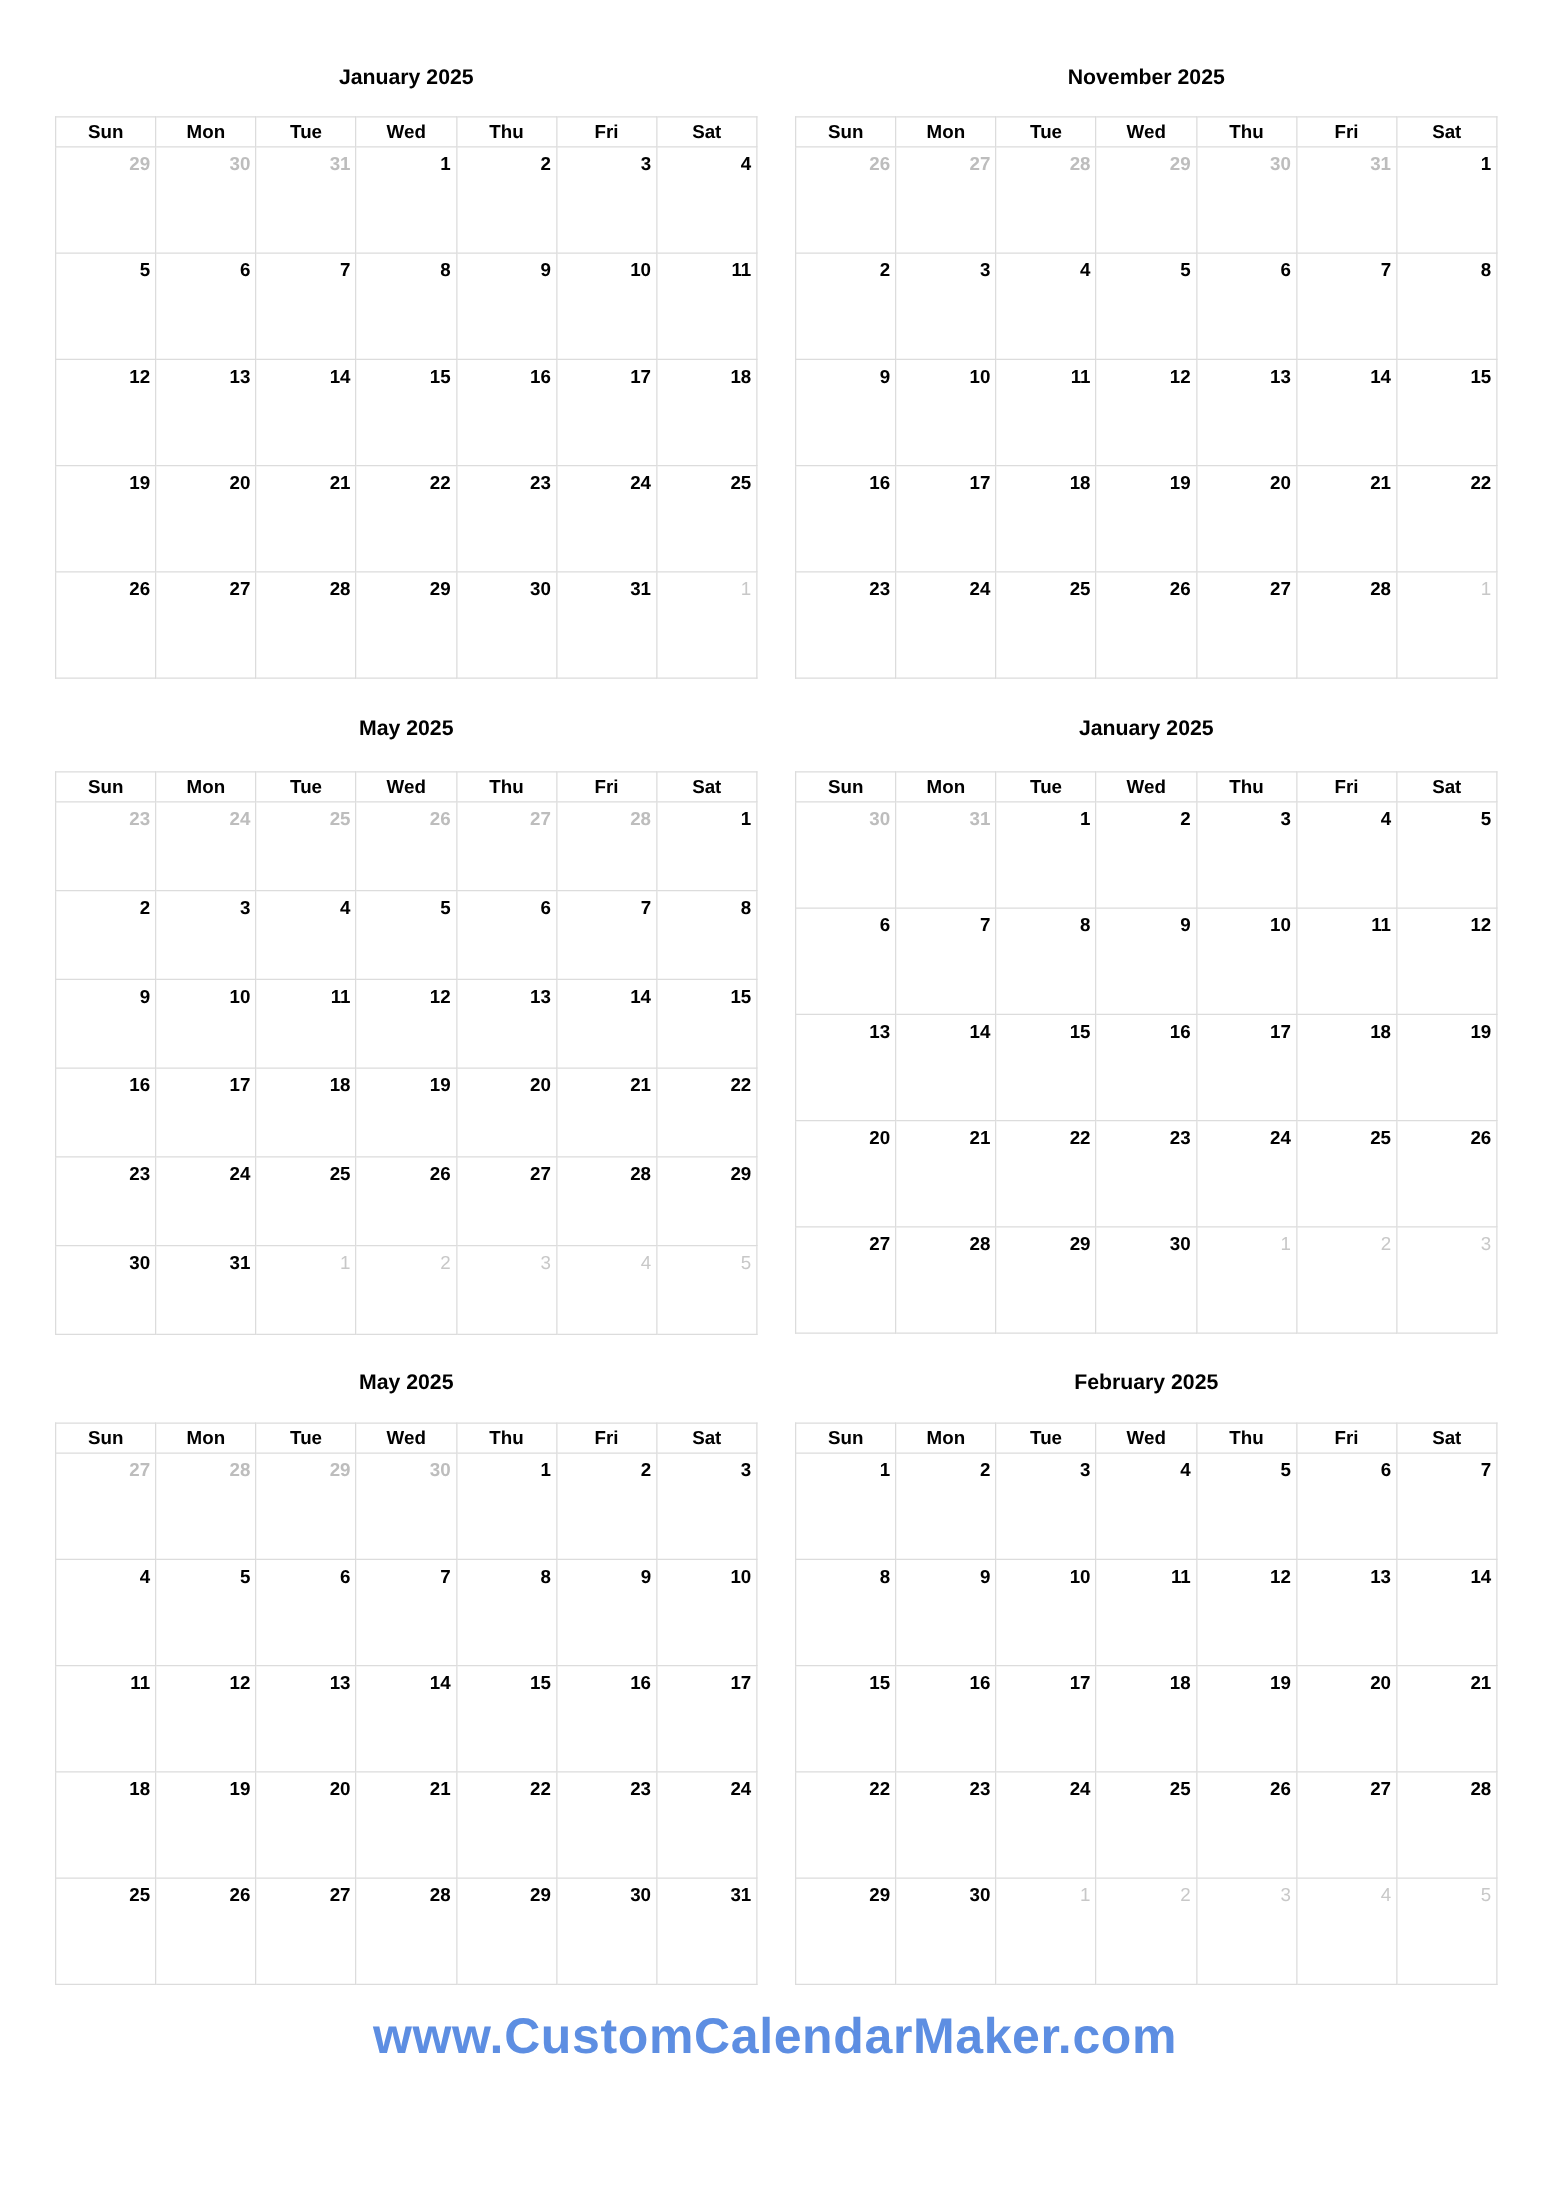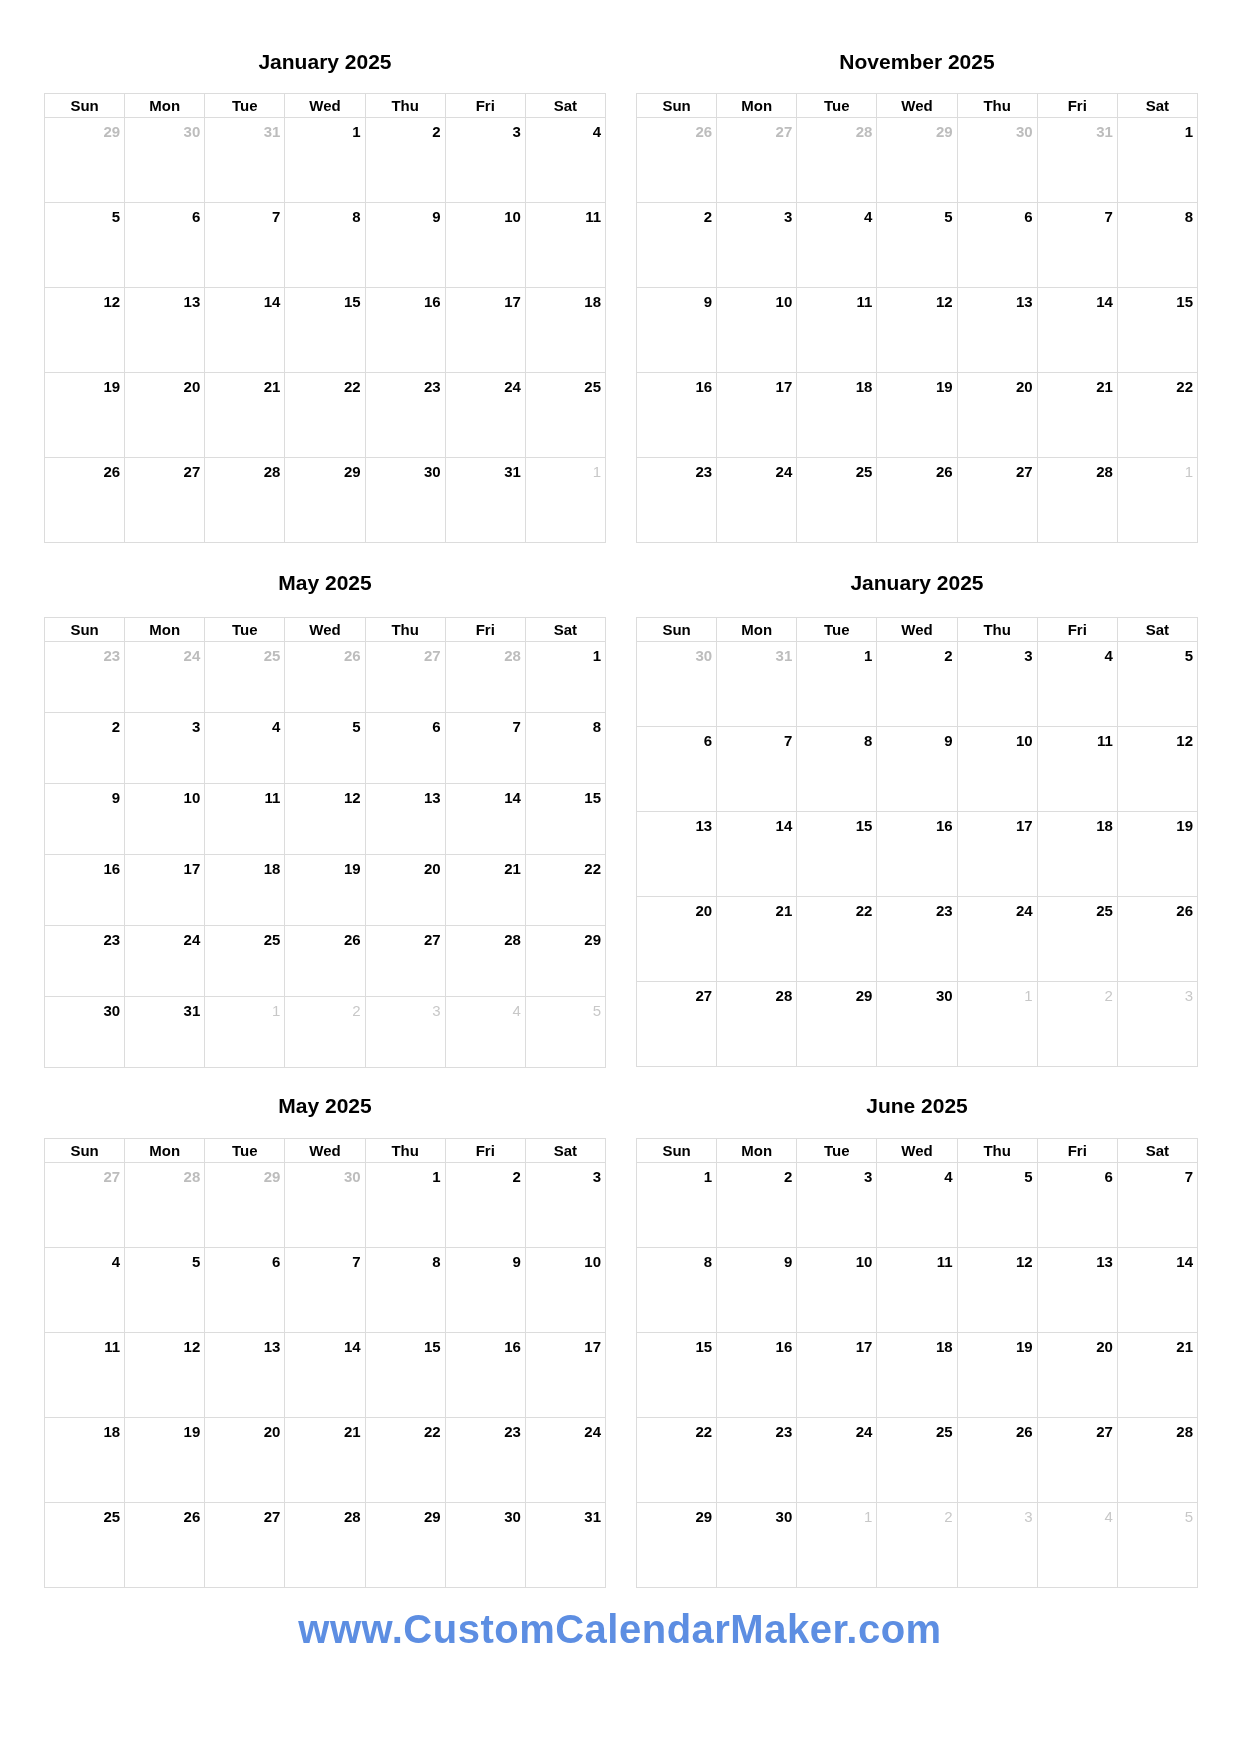--- a/index.html
+++ b/index.html
@@ -1,20 +1,20 @@
 <!DOCTYPE html>
 <html><head>
 <meta charset="utf-8">
 <style>
   html, body { margin: 0; padding: 0; background: #ffffff; }
   body { width: 1240px; height: 1755px; position: relative; overflow: hidden;
          font-family: "Liberation Sans", "DejaVu Sans", sans-serif; color: #000; }
   .month { position: absolute; width: 562px; }
   .month-title { position: absolute; left: 0; width: 100%; top: 0; height: 36px;
-                 text-align: center; font-weight: bold; font-size: 21px; line-height: 36px; }
+                 text-align: center; font-weight: bold; font-size: 17px; line-height: 36px; }
   .cal { position: absolute; left: 0; width: 562px; border-collapse: collapse;
          table-layout: fixed; }
   .cal th, .cal td { border: 1.5px solid #dcdcdc; padding: 0; }
   .cal th { height: 23px; font-size: 15px; font-weight: bold; text-align: center;
             line-height: 23px; }
   .cal td { vertical-align: top; text-align: right; }
   .cal td .num { display: block; padding: 5px 4px 0 0; font-size: 15px; font-weight: bold;
                  line-height: 17px; }
   .cal td.prev .num { color: #bdbdbd; }
   .cal td.next .num { color: #c8c8c8; font-weight: normal; }
@@ -707,21 +707,21 @@
             <span class="num">30</span>
           </td>
           <td class="" style="height: 84px;">
             <span class="num">31</span>
           </td>
         </tr>
       </tbody>
     </table>
   </div>
 <div class="month" style="left:636px; top:1088px;">
-    <div class="month-title">June 2025</div>
+    <div class="month-title">February 2025</div>
     <table class="cal" style="top: 50px;">
       <thead>
         <tr>
           <th>Sun</th>
           <th>Mon</th>
           <th>Tue</th>
           <th>Wed</th>
           <th>Thu</th>
           <th>Fri</th>
           <th>Sat</th>

